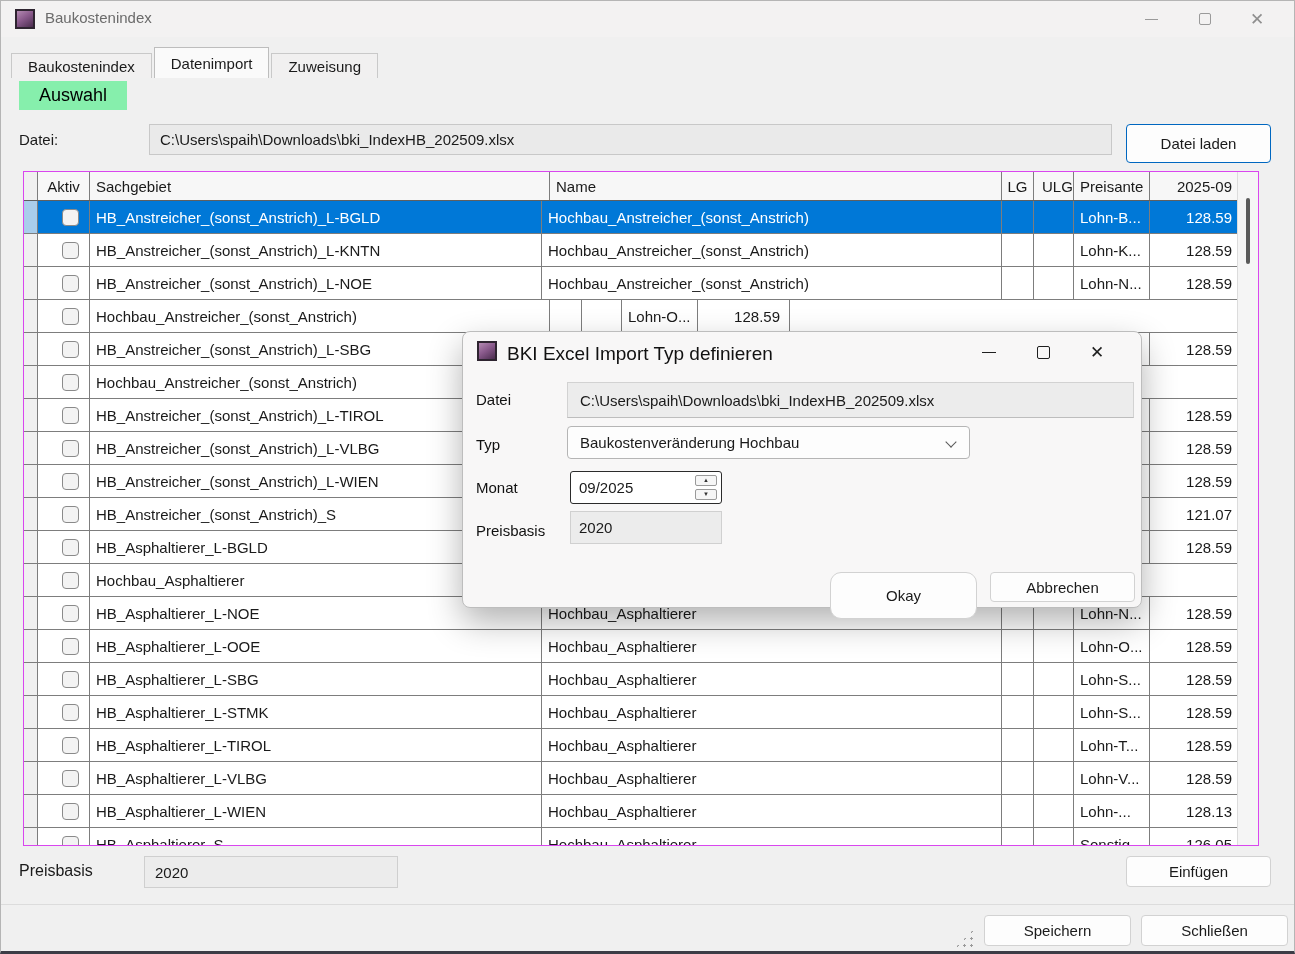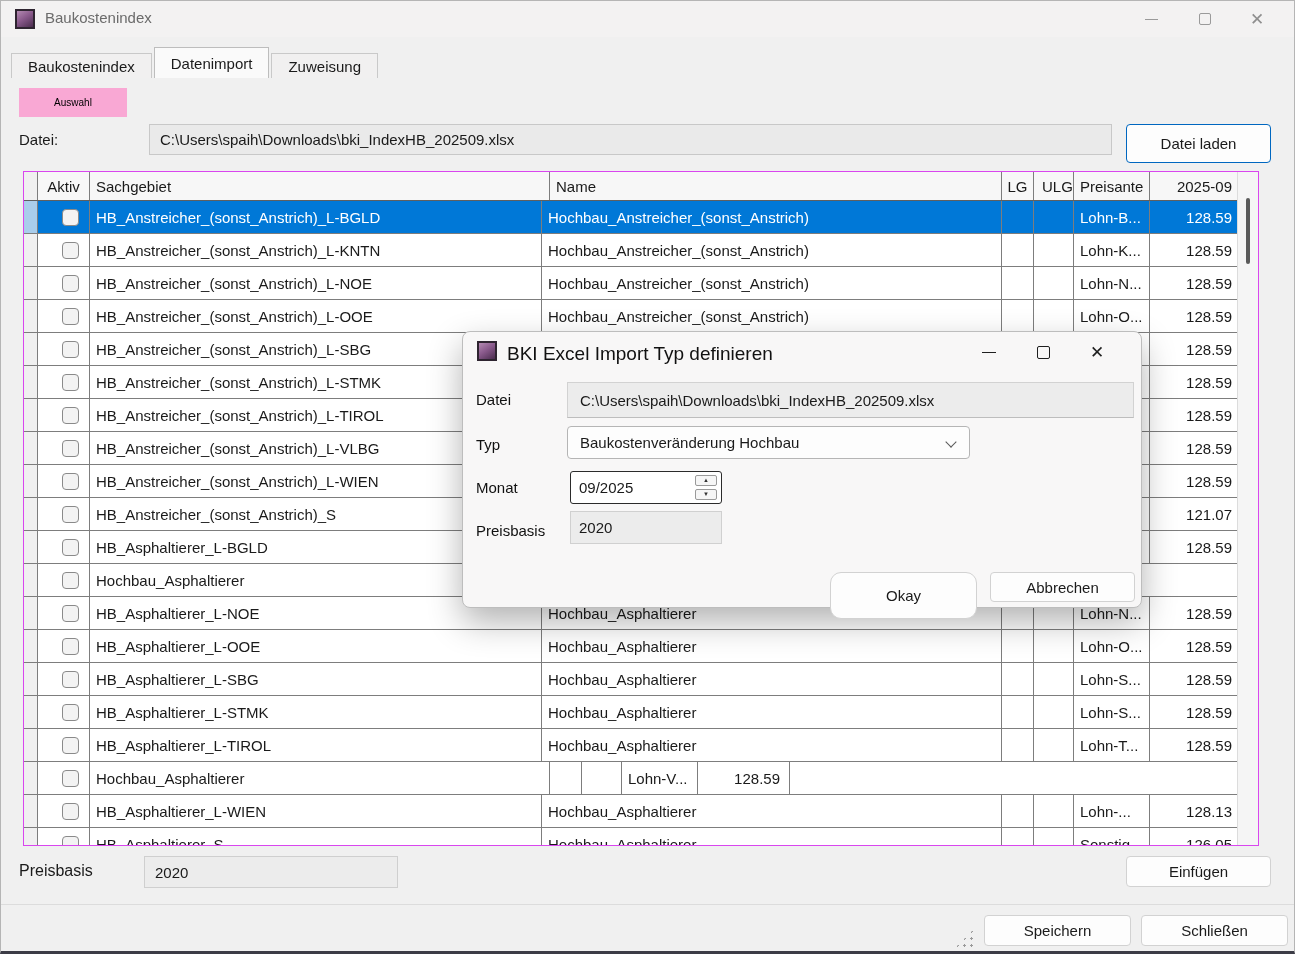--- a/index.html
+++ b/index.html
@@ -22,22 +22,22 @@
   .glyph-min{ display:block; width:13px; height:0; border-top:1px solid #9a9a9a; }
   .glyph-max{ display:block; width:12px; height:12px; border:1px solid #9a9a9a; border-radius:2px; }
 
   
   .tabstrip{ position:absolute; left:10px; top:46px; height:31px; display:flex; align-items:flex-end; }
   .tab{ height:25px; padding:0 16px; background:#f1f0f0; border:1px solid #c9c9c9; border-bottom:none;
     display:flex; align-items:center; font-size:15px; margin-right:2px; }
   .tab.active{ height:31px; background:#fafafa; border-color:#bdbdbd; position:relative; z-index:2; }
 
   
-  .btn-flat{ position:absolute; left:18px; top:87px; width:108px; height:29px; background:#f9a8d4;
-    border:none; font-size:10px; font-family:inherit; }
+  .btn-flat{ position:absolute; left:18px; top:80px; width:108px; height:29px; background:#86efac;
+    border:none; font-size:18px; font-family:inherit; }
   .lbl-datei{ position:absolute; left:18px; top:130px; }
   .file-box{ position:absolute; left:148px; top:123px; width:963px; height:31px; background:#eaeaea;
     border:1px solid #c8c8c8; display:flex; align-items:center; padding:0 10px; overflow:hidden; white-space:nowrap; }
   .btn{ background:#fdfdfd; border:1px solid #d2d2d2; border-radius:4px; font-size:15px;
     font-family:inherit; color:#1a1a1a; }
   .btn-accent{ border:1px solid #0067c0; }
   .btn-load{ position:absolute; left:1125px; top:123px; width:145px; height:39px; }
 
   
   .grid{ position:absolute; left:22px; top:170px; width:1236px; height:675px; background:#14b8a6;
@@ -186,21 +186,20 @@
       <div class="g-cell c-lg"></div>
       <div class="g-cell c-ulg"></div>
       <div class="g-cell c-preis">Lohn-N...</div>
       <div class="g-cell c-val">128.59</div>
     </div>
         <div class="g-row">
       <div class="g-cell c-rowhdr"></div>
       <div class="g-cell c-aktiv">
             <span class="checkbox"></span>
           </div>
-      <div class="g-cell c-name">HB_Anstreicher_(sonst_Anstrich)_L-OOE</div>
       <div class="g-cell c-sach">Hochbau_Anstreicher_(sonst_Anstrich)</div>
       <div class="g-cell c-lg"></div>
       <div class="g-cell c-ulg"></div>
       <div class="g-cell c-preis">Lohn-O...</div>
       <div class="g-cell c-val">128.59</div>
     </div>
         <div class="g-row">
       <div class="g-cell c-rowhdr"></div>
       <div class="g-cell c-aktiv">
             <span class="checkbox"></span>
@@ -210,21 +209,20 @@
       <div class="g-cell c-lg"></div>
       <div class="g-cell c-ulg"></div>
       <div class="g-cell c-preis">Lohn-S...</div>
       <div class="g-cell c-val">128.59</div>
     </div>
         <div class="g-row">
       <div class="g-cell c-rowhdr"></div>
       <div class="g-cell c-aktiv">
             <span class="checkbox"></span>
           </div>
-      <div class="g-cell c-name">HB_Anstreicher_(sonst_Anstrich)_L-STMK</div>
       <div class="g-cell c-sach">Hochbau_Anstreicher_(sonst_Anstrich)</div>
       <div class="g-cell c-lg"></div>
       <div class="g-cell c-ulg"></div>
       <div class="g-cell c-preis">Lohn-S...</div>
       <div class="g-cell c-val">128.59</div>
     </div>
         <div class="g-row">
       <div class="g-cell c-rowhdr"></div>
       <div class="g-cell c-aktiv">
             <span class="checkbox"></span>
@@ -353,20 +351,21 @@
       <div class="g-cell c-lg"></div>
       <div class="g-cell c-ulg"></div>
       <div class="g-cell c-preis">Lohn-T...</div>
       <div class="g-cell c-val">128.59</div>
     </div>
         <div class="g-row">
       <div class="g-cell c-rowhdr"></div>
       <div class="g-cell c-aktiv">
             <span class="checkbox"></span>
           </div>
+      <div class="g-cell c-name">HB_Asphaltierer_L-VLBG</div>
       <div class="g-cell c-sach">Hochbau_Asphaltierer</div>
       <div class="g-cell c-lg"></div>
       <div class="g-cell c-ulg"></div>
       <div class="g-cell c-preis">Lohn-V...</div>
       <div class="g-cell c-val">128.59</div>
     </div>
         <div class="g-row">
       <div class="g-cell c-rowhdr"></div>
       <div class="g-cell c-aktiv">
             <span class="checkbox"></span>

